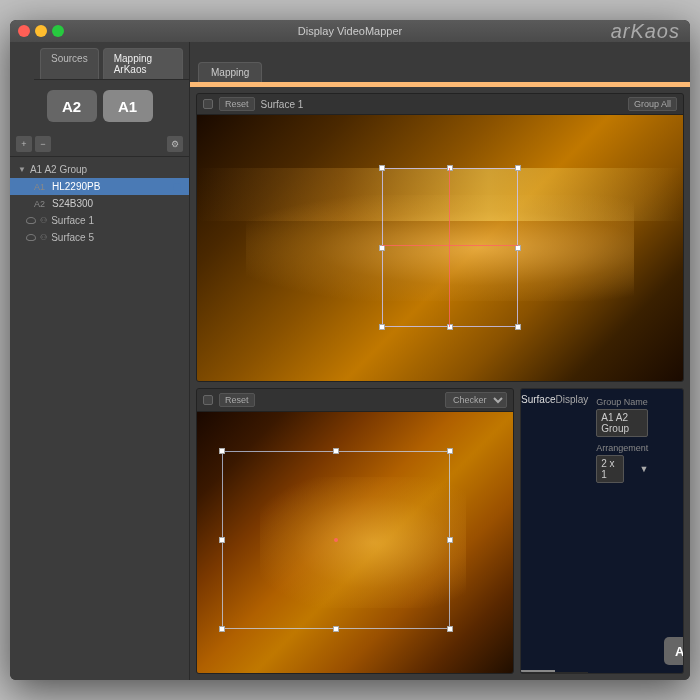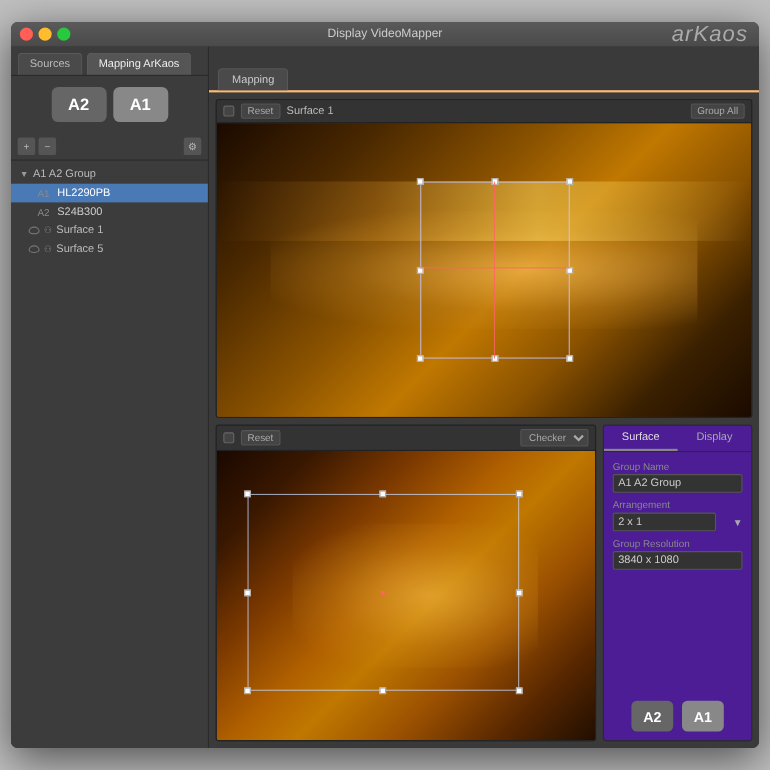--- a/index.html
+++ b/index.html
@@ -73,20 +73,21 @@
       border-right: 1px solid #2a2a2a;
       display: flex;
       flex-direction: column;
       flex-shrink: 0;
     }
     .sidebar-tabs {
       display: flex;
       border-bottom: 1px solid #2a2a2a;
       padding: 6px 6px 0 6px;
       gap: 4px;
+      margin-left: 24px;
     }
     .sidebar-tab {
       padding: 4px 10px;
       background: #4a4a4a;
       border-radius: 4px 4px 0 0;
       color: #bbb;
       font-size: 10px;
       cursor: pointer;
       border: 1px solid #5a5a5a;
       border-bottom: none;
@@ -198,21 +199,21 @@
     .right-panel {
       flex: 1;
       background: #3a3a3a;
       display: flex;
       flex-direction: column;
       overflow: hidden;
     }
     
     .mapping-tab-bar {
       padding: 20px 8px 0 8px;
-      border-bottom: 2px solid #fdba74;
+      border-bottom: 5px solid #fdba74;
       display: flex;
     }
     .mapping-tab {
       padding: 4px 12px;
       background: #4a4a4a;
       border-radius: 4px 4px 0 0;
       color: #ccc;
       font-size: 10px;
       border: 1px solid #5a5a5a;
       border-bottom: none;
@@ -326,27 +327,27 @@
     .map-panel-bottom-left {
       flex: 1;
       background: #2e2e2e;
       border: 1px solid #222;
       border-radius: 3px;
       display: flex;
       flex-direction: column;
       overflow: hidden;
     }
     .info-panel {
-      width: 136px;
-      background: #4c1d95;
+      width: 164px;
+      background: #0f172a;
       border: 1px solid #2a2a2a;
       border-radius: 3px;
       flex-shrink: 0;
       display: flex;
-      flex-direction: column;
+      flex-direction: row;
       overflow: hidden;
     }
     .info-panel-tabs {
       display: flex;
       border-bottom: 1px solid #2a2a2a;
     }
     .info-tab {
       flex: 1;
       text-align: center;
       padding: 5px 0;
@@ -563,24 +564,20 @@
                 <span class="info-field-label">Group Name</span>
                 <span class="info-field-value">A1 A2 Group</span>
               </div>
               <div class="info-field">
                 <span class="info-field-label">Arrangement</span>
                 <div class="info-field-row">
                   <span class="arrangement-select">2 x 1</span>
                   <span style="color:#aaa;font-size:9px;cursor:pointer;">▼</span>
                 </div>
               </div>
-              <div class="info-field">
-                <span class="info-field-label">Group Resolution</span>
-                <span class="info-field-value">3840 x 1080</span>
-              </div>
             </div>
             <div class="mini-btns">
               <div class="mini-source-btn mini-btn-a2">A2</div>
               <div class="mini-source-btn mini-btn-a1">A1</div>
             </div>
           </div>
         </div>
       </div>
     </div>
   </div>

